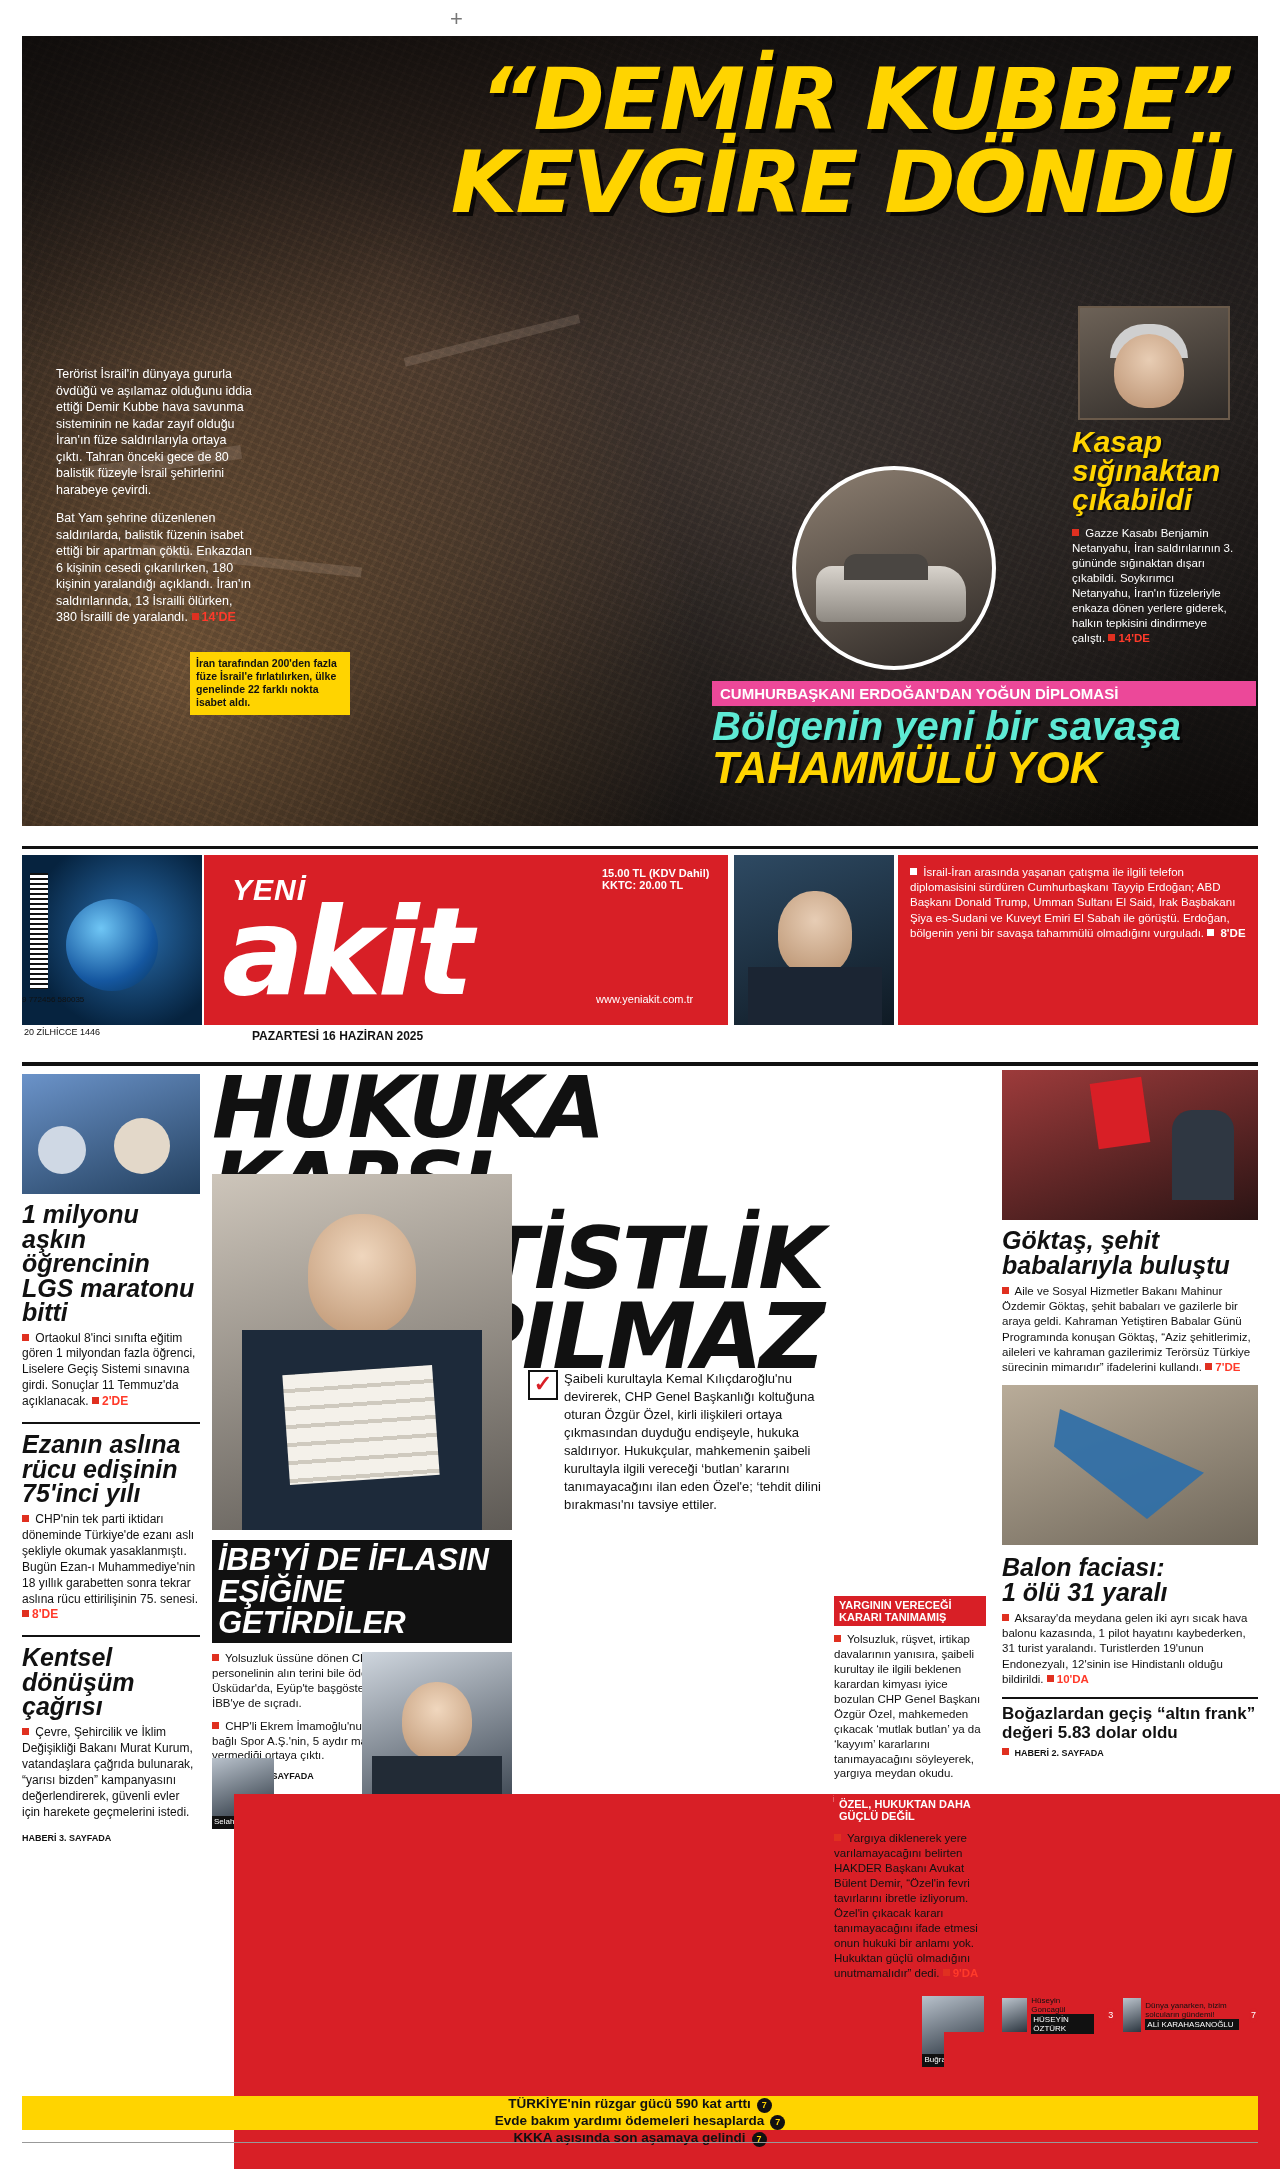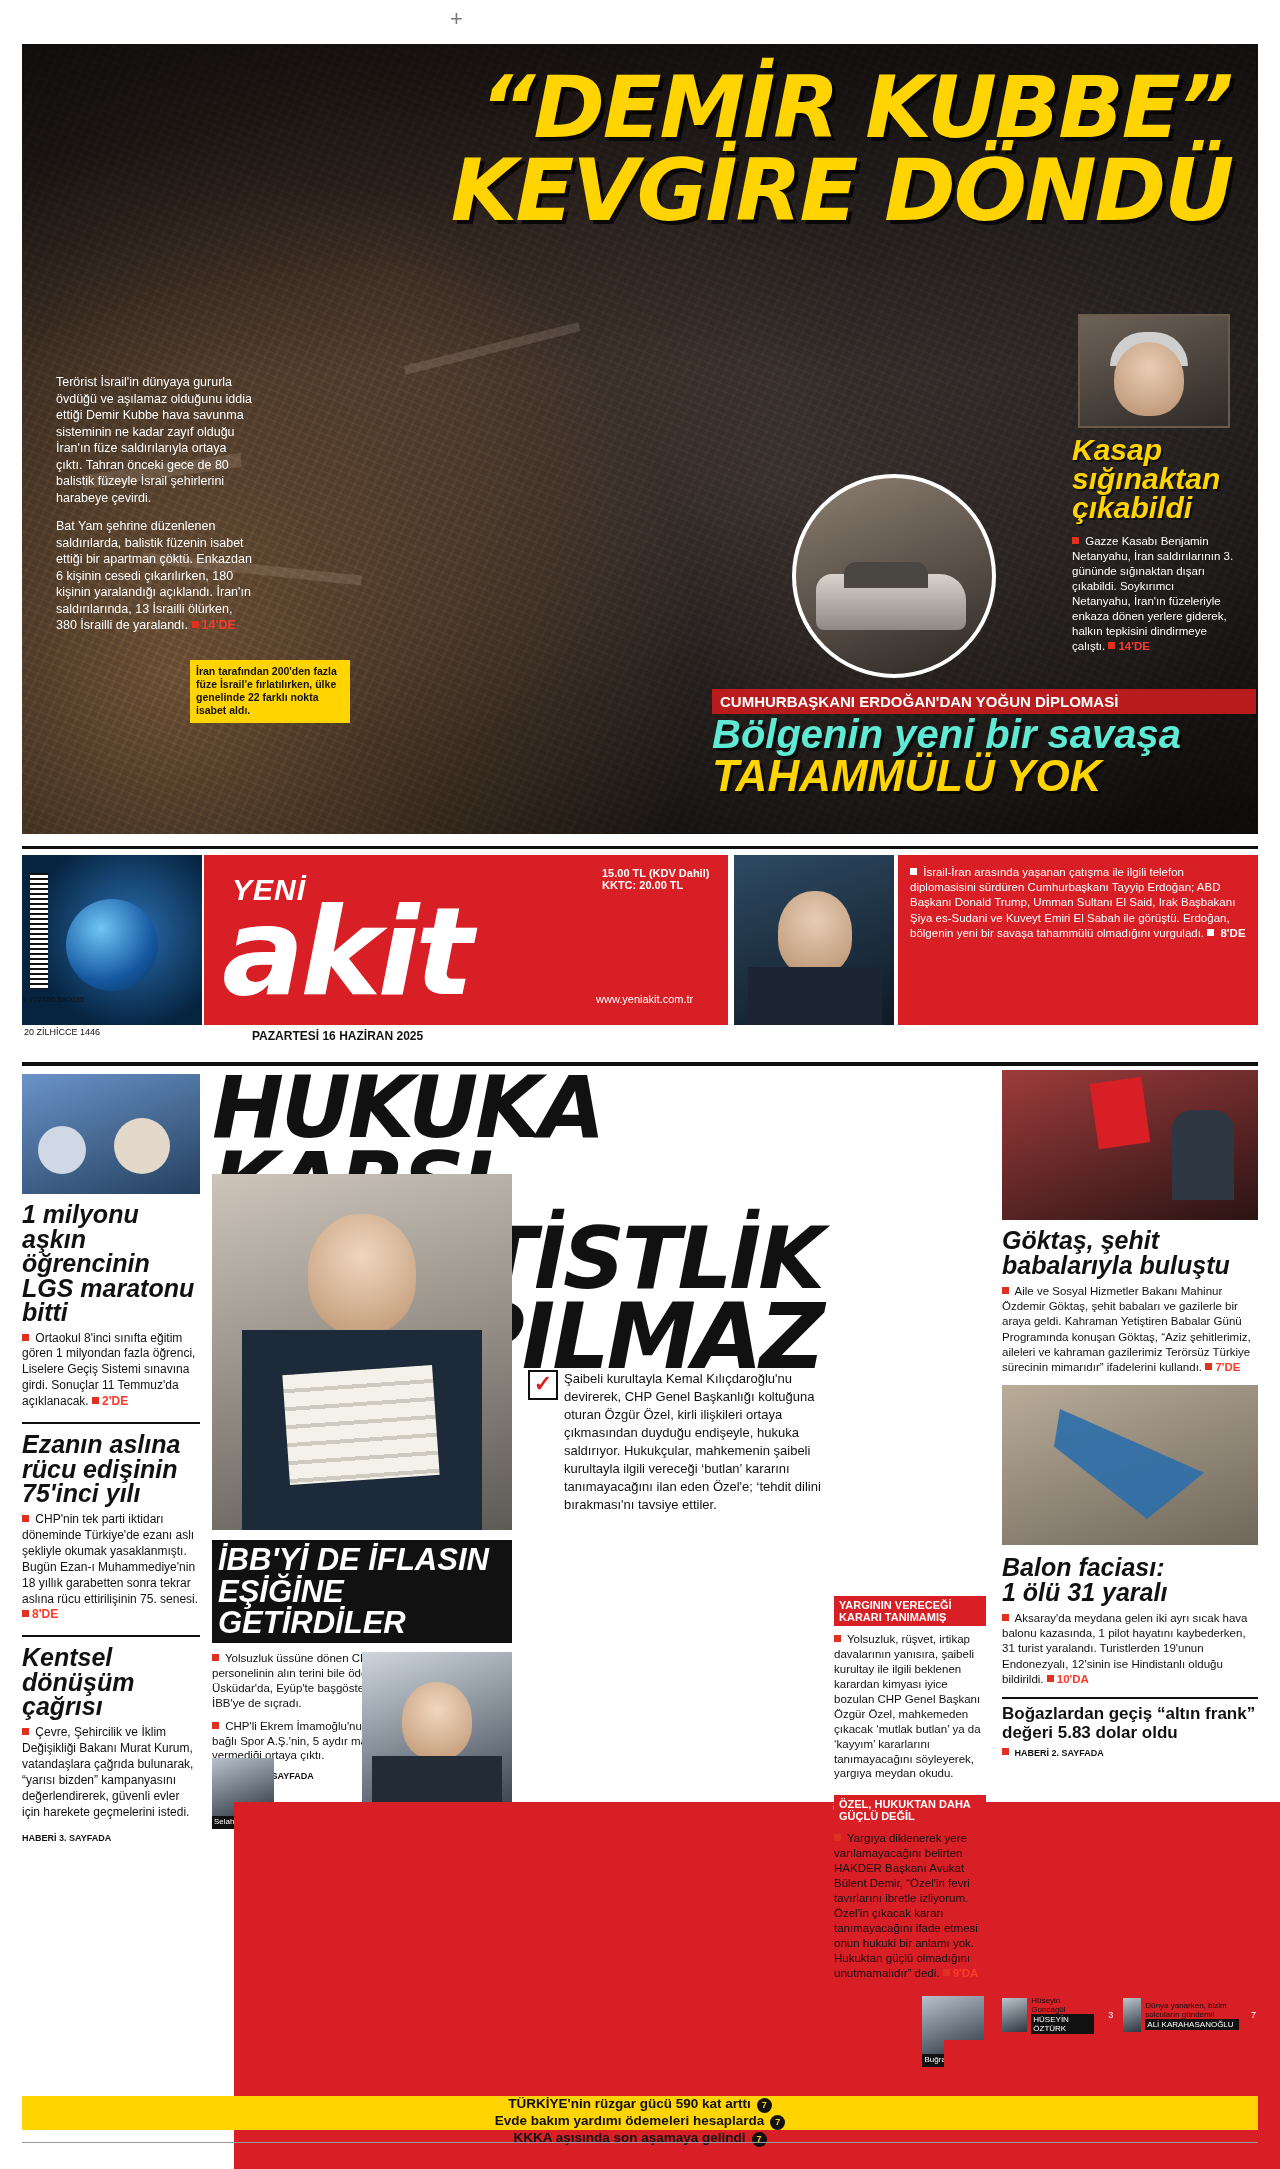--- a/index.html
+++ b/index.html
@@ -1,21 +1,21 @@
 <!DOCTYPE html>
 <html><head>
 <meta charset="utf-8">
 <style>
   html,body{margin:0;padding:0;background:#ffffff;}
   body{width:1280px;height:2169px;font-family:"Liberation Sans",sans-serif;color:#111;overflow:hidden;}
   .page{position:relative;width:1280px;height:2169px;background:#fff;}
   .crop-mark{position:absolute;color:#777;font-size:22px;line-height:1;}
 
   
-  .top{position:absolute;left:22px;top:44px;width:1236px;height:790px;background:#16120f;overflow:hidden;}
+  .top{position:absolute;left:22px;top:36px;width:1236px;height:790px;background:#16120f;overflow:hidden;}
   .ruins{position:absolute;inset:0;
     background:
       radial-gradient(circle at 12% 80%, rgba(190,140,90,.55), transparent 42%),
       radial-gradient(circle at 30% 30%, rgba(120,90,70,.45), transparent 45%),
       radial-gradient(circle at 62% 55%, rgba(80,70,65,.6), transparent 55%),
       radial-gradient(circle at 88% 20%, rgba(60,55,55,.5), transparent 50%),
       linear-gradient(180deg,#2b2320 0%,#1a1614 45%,#0f0d0c 100%);
   }
   .ruins:after{content:"";position:absolute;inset:0;
     background:
@@ -55,21 +55,21 @@
      text-shadow:2px 2px 0 rgba(0,0,0,.6);}
   .kasap p{margin:12px 0 0;font-size:11.5px;line-height:1.3;}
 
   .circle-photo{position:absolute;left:770px;top:430px;width:196px;height:196px;border-radius:50%;
      border:4px solid #ffffff;overflow:hidden;background:linear-gradient(160deg,#8d7f71,#2c2724);}
   .circle-photo .car{position:absolute;left:20px;top:96px;width:150px;height:56px;border-radius:16px 26px 8px 8px;
      background:linear-gradient(180deg,#d8d3cc,#8e8982);}
   .circle-photo .win{position:absolute;left:48px;top:84px;width:84px;height:26px;border-radius:12px 12px 0 0;background:#4a4642;}
 
   .erdogan-band{position:absolute;left:690px;bottom:36px;width:544px;}
-  .eb-kicker{background:#b91c1c;color:#fff;font-size:15px;font-weight:bold;padding:4px 8px;}
+  .eb-kicker{background:#ec4899;color:#fff;font-size:15px;font-weight:bold;padding:4px 8px;}
   .eb-h1{color:#5eead4;font-size:40px;font-weight:bold;font-style:italic;line-height:1;
      text-shadow:3px 3px 0 rgba(0,0,0,.6);}
   .eb-h2{color:#ffd400;font-size:44px;font-weight:bold;font-style:italic;line-height:1;
      text-shadow:3px 3px 0 rgba(0,0,0,.6);}
 
   
   .masthead{position:absolute;left:22px;top:846px;width:1236px;height:200px;background:#fff;border-top:3px solid #111;}
   .mast-left{position:absolute;left:0;top:6px;width:180px;height:170px;background:
      radial-gradient(circle at 60% 45%, #2a6fb0, #06233f 70%);}
   .mast-left .globe{position:absolute;left:44px;top:44px;width:92px;height:92px;border-radius:50%;

